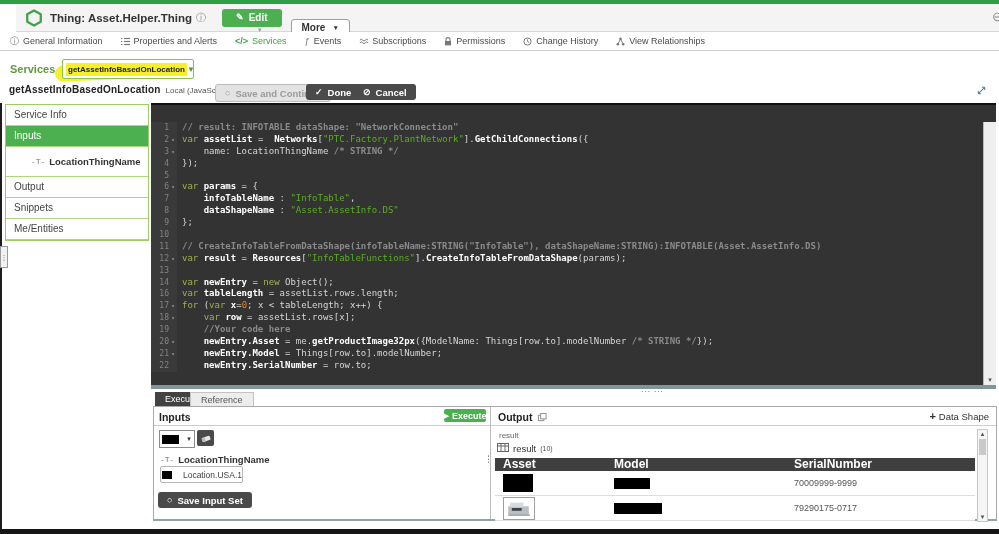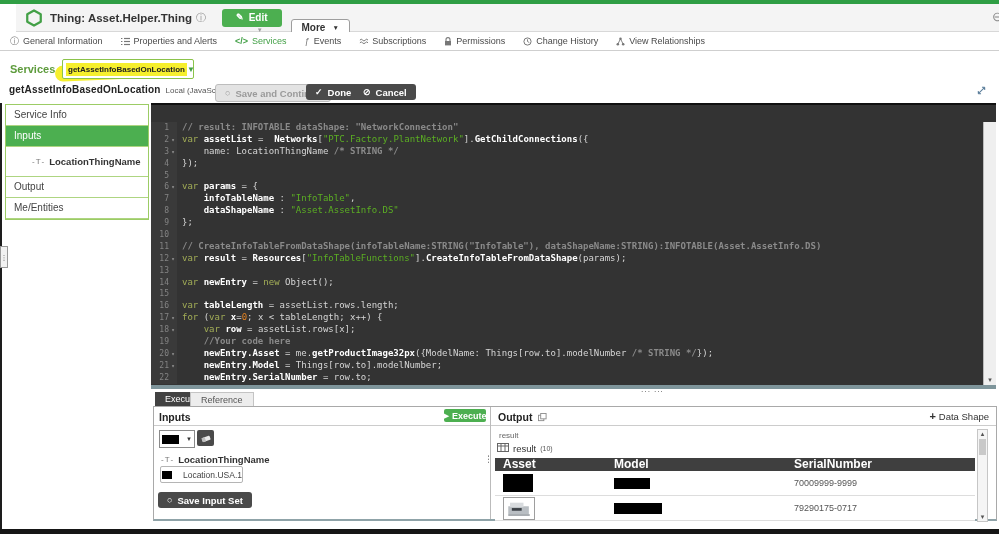--- a/index.html
+++ b/index.html
@@ -276,40 +276,40 @@
   <div class="left-handle">⋮</div>
 
   <div class="sidebar">
       <div class="sb-item">Service Info</div>
       <div class="sb-item selected">Inputs</div>
       <div class="sb-param">
         <span class="ticon">T</span>
         <span>LocationThingName</span>
       </div>
       <div class="sb-item">Output</div>
+      <div class="sb-item">Snippets</div>
       <div class="sb-item">Me/Entities</div>
     </div>
 
   <div class="editor">
     <div class="code-scroll">
         <div class="code-row"><span class="ln"><span class="num">1</span><span class="nofold"></span></span><span class="ctext"><span class="tok-c">// result: INFOTABLE dataShape: "NetworkConnection"</span></span></div>
         <div class="code-row"><span class="ln"><span class="num">2</span><span class="fold">▾</span></span><span class="ctext"><span class="tok-k">var</span><span class="tok-p"> </span><span class="tok-v">assetList</span><span class="tok-p"> =  </span><span class="tok-v">Networks</span><span class="tok-p">[</span><span class="tok-s">"PTC.Factory.PlantNetwork"</span><span class="tok-p">].</span><span class="tok-v">GetChildConnections</span><span class="tok-p">({</span></span></div>
         <div class="code-row"><span class="ln"><span class="num">3</span><span class="fold">▾</span></span><span class="ctext"><span class="tok-p">    name: LocationThingName </span><span class="tok-c">/* STRING */</span></span></div>
         <div class="code-row"><span class="ln"><span class="num">4</span><span class="nofold"></span></span><span class="ctext"><span class="tok-p">});</span></span></div>
         <div class="code-row"><span class="ln"><span class="num">5</span><span class="nofold"></span></span><span class="ctext"></span></div>
         <div class="code-row"><span class="ln"><span class="num">6</span><span class="fold">▾</span></span><span class="ctext"><span class="tok-k">var</span><span class="tok-p"> </span><span class="tok-v">params</span><span class="tok-p"> = {</span></span></div>
         <div class="code-row"><span class="ln"><span class="num">7</span><span class="nofold"></span></span><span class="ctext"><span class="tok-p">    </span><span class="tok-v">infoTableName</span><span class="tok-p"> : </span><span class="tok-s">"InfoTable"</span><span class="tok-p">,</span></span></div>
         <div class="code-row"><span class="ln"><span class="num">8</span><span class="nofold"></span></span><span class="ctext"><span class="tok-p">    </span><span class="tok-v">dataShapeName</span><span class="tok-p"> : </span><span class="tok-s">"Asset.AssetInfo.DS"</span></span></div>
         <div class="code-row"><span class="ln"><span class="num">9</span><span class="nofold"></span></span><span class="ctext"><span class="tok-p">};</span></span></div>
         <div class="code-row"><span class="ln"><span class="num">10</span><span class="nofold"></span></span><span class="ctext"></span></div>
         <div class="code-row"><span class="ln"><span class="num">11</span><span class="nofold"></span></span><span class="ctext"><span class="tok-c">// CreateInfoTableFromDataShape(infoTableName:STRING("InfoTable"), dataShapeName:STRING):INFOTABLE(Asset.AssetInfo.DS)</span></span></div>
         <div class="code-row"><span class="ln"><span class="num">12</span><span class="fold">▾</span></span><span class="ctext"><span class="tok-k">var</span><span class="tok-p"> </span><span class="tok-v">result</span><span class="tok-p"> = </span><span class="tok-v">Resources</span><span class="tok-p">[</span><span class="tok-s">"InfoTableFunctions"</span><span class="tok-p">].</span><span class="tok-v">CreateInfoTableFromDataShape</span><span class="tok-p">(params);</span></span></div>
         <div class="code-row"><span class="ln"><span class="num">13</span><span class="nofold"></span></span><span class="ctext"></span></div>
         <div class="code-row"><span class="ln"><span class="num">14</span><span class="nofold"></span></span><span class="ctext"><span class="tok-k">var</span><span class="tok-p"> </span><span class="tok-v">newEntry</span><span class="tok-p"> = </span><span class="tok-k">new</span><span class="tok-p"> Object();</span></span></div>
-        <div class="code-row"><span class="ln"><span class="num">15</span><span class="nofold"></span></span><span class="ctext"></span></div>
         <div class="code-row"><span class="ln"><span class="num">16</span><span class="nofold"></span></span><span class="ctext"><span class="tok-k">var</span><span class="tok-p"> </span><span class="tok-v">tableLength</span><span class="tok-p"> = assetList.rows.length;</span></span></div>
         <div class="code-row"><span class="ln"><span class="num">17</span><span class="fold">▾</span></span><span class="ctext"><span class="tok-k">for</span><span class="tok-p"> (</span><span class="tok-k">var</span><span class="tok-p"> </span><span class="tok-v">x</span><span class="tok-p">=</span><span class="tok-num">0</span><span class="tok-p">; x &lt; tableLength; x++) {</span></span></div>
         <div class="code-row"><span class="ln"><span class="num">18</span><span class="fold">▾</span></span><span class="ctext"><span class="tok-p">    </span><span class="tok-k">var</span><span class="tok-p"> </span><span class="tok-v">row</span><span class="tok-p"> = assetList.rows[x];</span></span></div>
         <div class="code-row"><span class="ln"><span class="num">19</span><span class="nofold"></span></span><span class="ctext"><span class="tok-p">    </span><span class="tok-c">//Your code here</span></span></div>
         <div class="code-row"><span class="ln"><span class="num">20</span><span class="fold">▾</span></span><span class="ctext"><span class="tok-p">    </span><span class="tok-v">newEntry.Asset</span><span class="tok-p"> = me.</span><span class="tok-v">getProductImage32px</span><span class="tok-p">({ModelName: Things[row.to].modelNumber </span><span class="tok-c">/* STRING */</span><span class="tok-p">});</span></span></div>
         <div class="code-row"><span class="ln"><span class="num">21</span><span class="fold">▾</span></span><span class="ctext"><span class="tok-p">    </span><span class="tok-v">newEntry.Model</span><span class="tok-p"> = Things[row.to].modelNumber;</span></span></div>
         <div class="code-row"><span class="ln"><span class="num">22</span><span class="nofold"></span></span><span class="ctext"><span class="tok-p">    </span><span class="tok-v">newEntry.SerialNumber</span><span class="tok-p"> = row.to;</span></span></div>
       </div>
     <div class="ed-vscroll">
       <span class="dn">▾</span>

